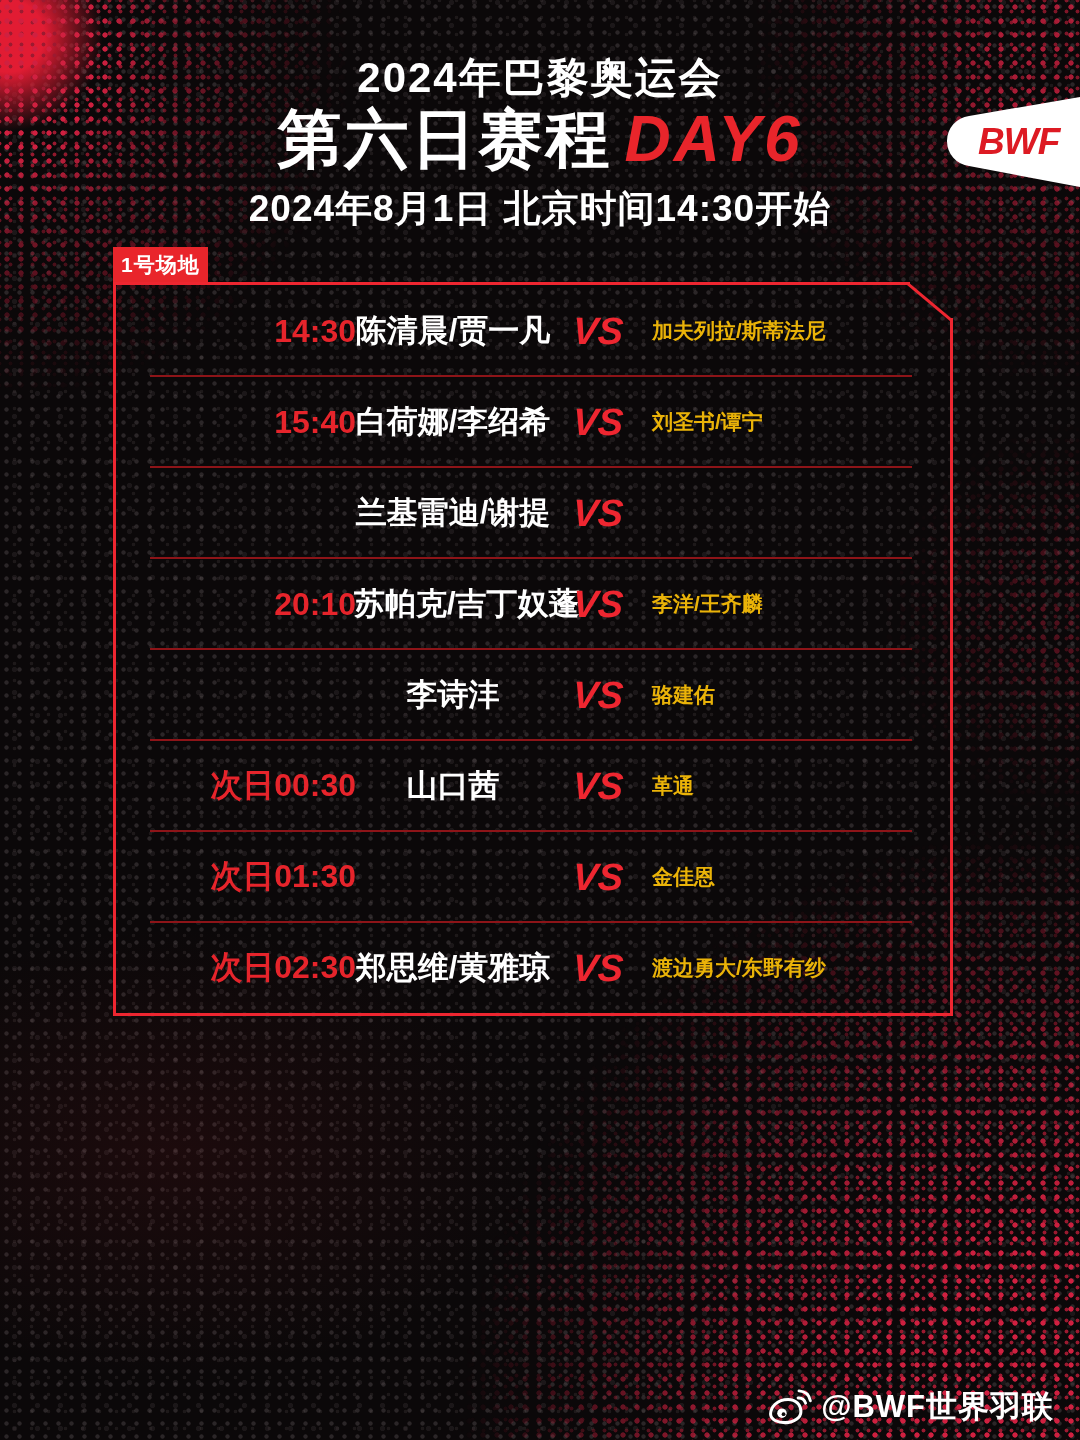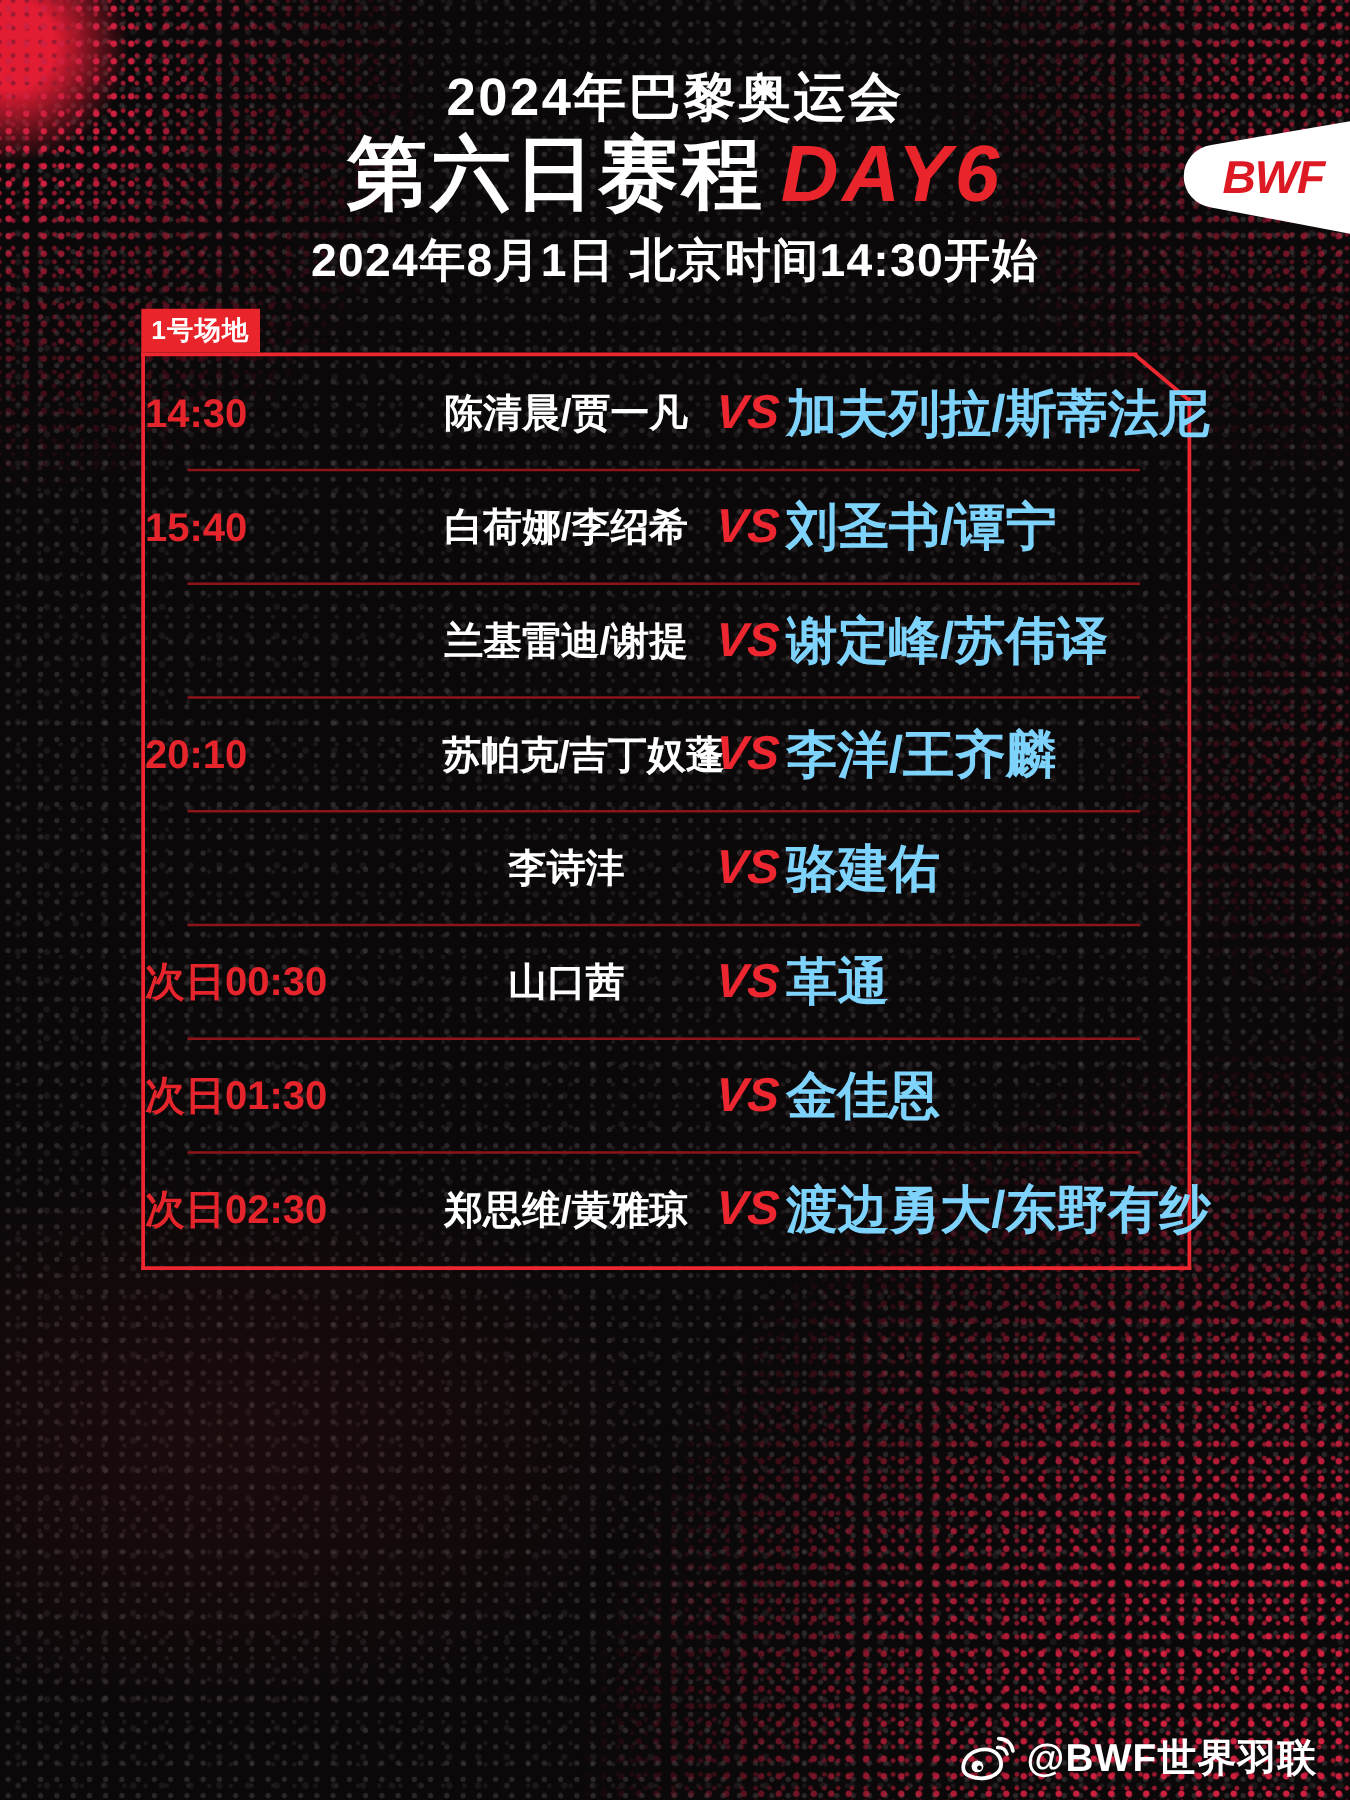--- a/index.html
+++ b/index.html
@@ -73,24 +73,24 @@
   .b-bottom{left:0;right:0;bottom:0;height:3px;}
   .b-top{left:0;top:0;width:797px;height:3px;}
   .b-right{right:0;top:36px;bottom:0;width:3px;}
   .b-diag{left:795px;top:0;width:58px;height:3px;transform-origin:0 0;transform:rotate(39.9deg);}
   .rows{position:absolute;inset:3px;display:grid;grid-template-rows:repeat(8,1fr);}
   .row{position:relative;}
   .row:not(:last-child)::after{
     content:"";position:absolute;left:34px;right:38px;bottom:-1px;height:2px;background:#8d1418;
   }
   .cell{position:absolute;top:50%;transform:translateY(-50%);white-space:nowrap;}
-  .c-time{left:0;width:240px;text-align:left;color:#e6242b;font-size:32px;font-weight:700;}
+  .c-time{left:0;width:240px;text-align:right;color:#e6242b;font-size:32px;font-weight:700;}
   .c-p1{left:238px;width:198px;text-align:center;color:#ffffff;font-size:31px;font-weight:700;}
   .c-vs{left:438px;width:88px;text-align:center;color:#ee2630;font-size:38px;font-weight:900;font-style:italic;transform:translateY(-50%) skewX(-4deg);}
-  .c-p2{left:513px;color:#7dd3fc;font-size:41px;font-weight:700;text-align:left;}
+  .c-p2{left:536px;color:#eab308;font-size:21px;font-weight:700;text-align:left;}
   
   .footer{position:absolute;right:26px;top:1386px;display:flex;align-items:center;gap:9px;}
   .footer .handle{color:#ffffff;font-size:31px;font-weight:700;letter-spacing:1px;}
 </style>
 </head>
 <body>
 
 <div class="layer dots-gray"></div>
 <div class="layer splash-tl"></div>
 <div class="layer dots-red mask-tl"></div>
@@ -126,21 +126,20 @@
     </div>
     <div class="row">
       <span class="cell c-time">15:40</span>
       <span class="cell c-p1">白荷娜/李绍希</span>
       <span class="cell c-vs">VS</span>
       <span class="cell c-p2">刘圣书/谭宁</span>
     </div>
     <div class="row">
       <span class="cell c-p1">兰基雷迪/谢提</span>
       <span class="cell c-vs">VS</span>
-      <span class="cell c-p2">谢定峰/苏伟译</span>
     </div>
     <div class="row">
       <span class="cell c-time">20:10</span>
       <span class="cell c-p1">苏帕克/吉丁奴蓬</span>
       <span class="cell c-vs">VS</span>
       <span class="cell c-p2">李洋/王齐麟</span>
     </div>
     <div class="row">
       <span class="cell c-p1">李诗沣</span>
       <span class="cell c-vs">VS</span>

